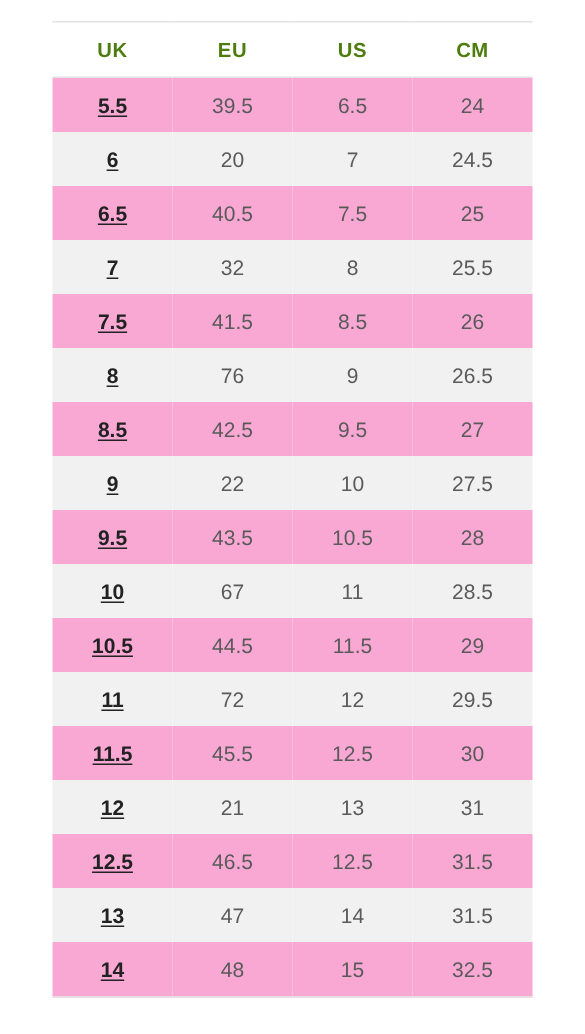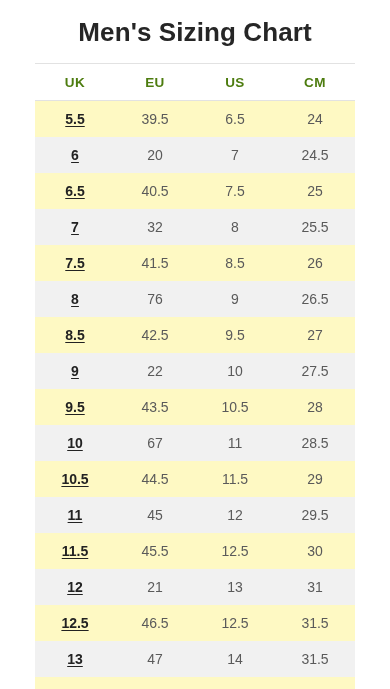--- a/index.html
+++ b/index.html
@@ -77,21 +77,21 @@
 
   tbody tr.data-row td {
     height: 36px;
     vertical-align: middle;
     font-size: 14px;
     color: #5a5a5a;
     font-weight: normal;
   }
 
   tbody tr.row-odd td {
-    background: #fef9c3;
+    background: #f9a8d4;
   }
 
   tbody tr.row-even td {
     background: #f1f1f1;
   }
 
   tbody tr.data-row td.uk-cell {
     font-weight: bold;
     color: #222222;
     text-decoration: underline;
@@ -101,21 +101,20 @@
 
   tbody tr.data-row.last-row td {
     border-bottom: 1px solid #e2e2e2;
   }
 </style>
 </head>
 <body>
 
 <div class="page">
 
-  <h1 class="chart-title">Men's Sizing Chart</h1>
 
   <div class="table-wrap">
     <table class="sizing-table">
       <thead>
         <tr class="header-row">
           <th>UK</th>
           <th>EU</th>
           <th>US</th>
           <th>CM</th>
         </tr>
@@ -182,21 +181,21 @@
             <td>28.5</td>
           </tr>
           <tr class="data-row row-odd">
             <td class="uk-cell">10.5</td>
             <td>44.5</td>
             <td>11.5</td>
             <td>29</td>
           </tr>
           <tr class="data-row row-even">
             <td class="uk-cell">11</td>
-            <td>45</td>
+            <td>72</td>
             <td>12</td>
             <td>29.5</td>
           </tr>
           <tr class="data-row row-odd">
             <td class="uk-cell">11.5</td>
             <td>45.5</td>
             <td>12.5</td>
             <td>30</td>
           </tr>
           <tr class="data-row row-even">

